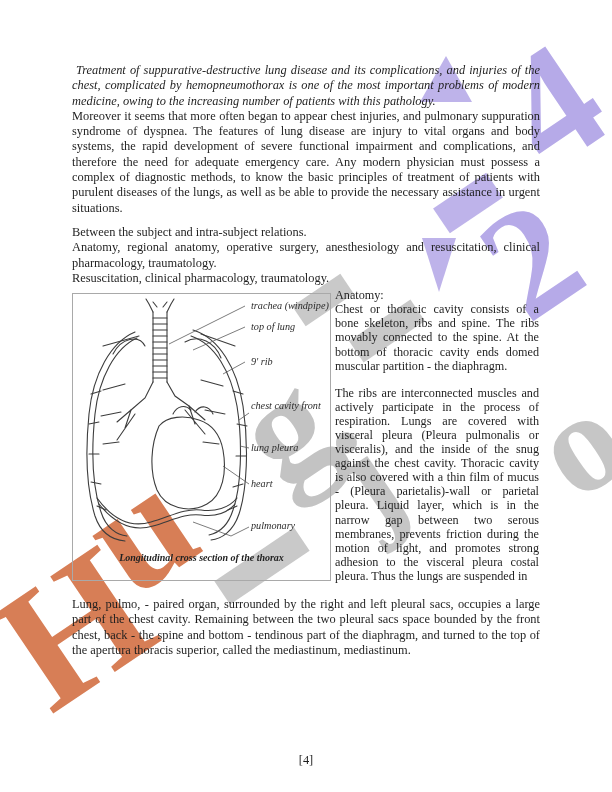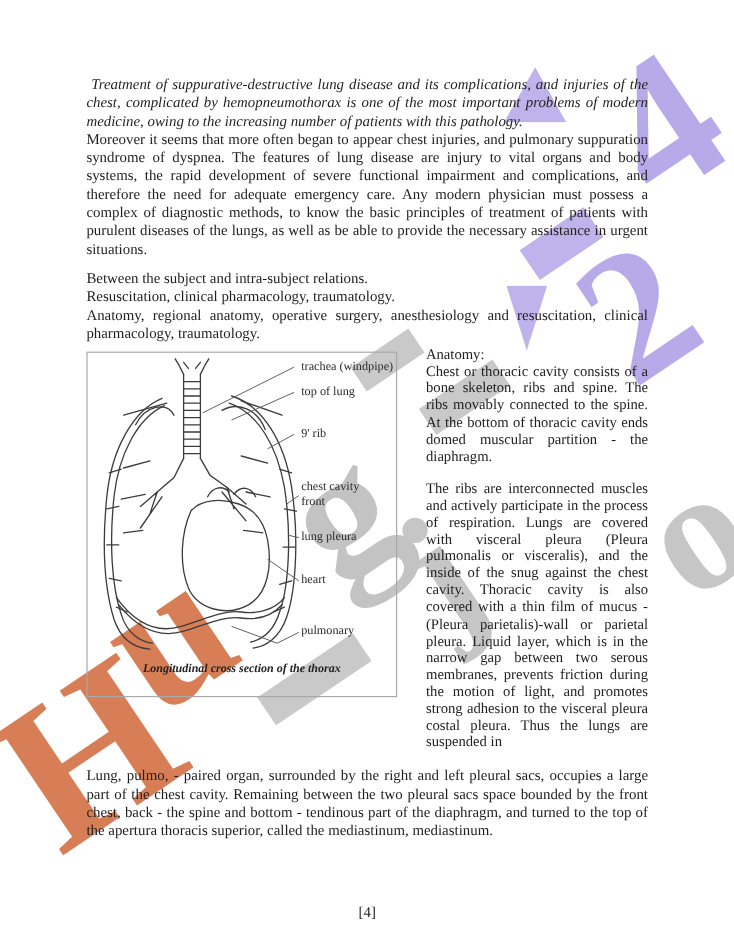--- a/index.html
+++ b/index.html
@@ -29,29 +29,29 @@
   .indent1{text-indent:4px;font-style:italic;}
   .gap-a{height:9px;}
   .gap-b{height:14px;}
   .bold{font-weight:400;}
   .tworow{display:flex;margin-top:2px;}
   .figbox{
     position:relative;width:257px;height:286px;border:1px solid #a9a9a9;
     margin-top:5px;flex:none;background:transparent;
   }
   .figlabel{
-    position:absolute;left:178px;font-size:10.2px;line-height:12.5px;
+    position:absolute;left:178px;font-style:italic;font-size:10.2px;line-height:12.5px;
     color:#2b2b2b;white-space:nowrap;
   }
   .figlabel.wrap{white-space:normal;width:70px;}
   .figcaption{
     position:absolute;left:0;top:258px;width:100%;text-align:center;
     font-weight:700;font-style:italic;font-size:10px;color:#222;
   }
-  .rightcol{margin-left:24px;width:204px;}
+  .rightcol{margin-left:4px;width:204px;}
   .rightcol p{font-size:12.2px;line-height:14.1px;text-align:justify;}
   .rc-gap{height:13px;}
   .pagenum{position:absolute;left:0;top:753px;width:612px;text-align:center;font-size:12.4px;z-index:1;}
   svg.thorax{position:absolute;left:0;top:0;}
 </style>
 </head>
 <body>
 
 <div class="page">
 
@@ -70,22 +70,22 @@
   <div class="wm" id="wm-h">H</div>
 
   <div class="content">
 
     <p class="indent1">Treatment of suppurative-destructive lung disease and its complications, and injuries of the chest, complicated by hemopneumothorax is one of the most important problems of modern medicine, owing to the increasing number of patients with this pathology.</p>
     <p>Moreover it seems that more often began to appear chest injuries, and pulmonary suppuration syndrome of dyspnea. The features of lung disease are injury to vital organs and body systems, the rapid development of severe functional impairment and complications, and therefore the need for adequate emergency care. Any modern physician must possess a complex of diagnostic methods, to know the basic principles of treatment of patients with purulent diseases of the lungs, as well as be able to provide the necessary assistance in urgent situations.</p>
 
     <div class="gap-a"></div>
 
     <p class="bold">Between the subject and intra-subject relations.</p>
+    <p>Anatomy, regional anatomy, operative surgery, anesthesiology and resuscitation, clinical pharmacology, traumatology.</p>
     <p>Resuscitation, clinical pharmacology, traumatology.</p>
-    <p>Anatomy, regional anatomy, operative surgery, anesthesiology and resuscitation, clinical pharmacology, traumatology.</p>
 
     <div class="tworow">
 
       <div class="figbox">
         <svg class="thorax" width="257" height="256" viewBox="0 0 257 256">
           <g fill="none" stroke="#3c3c3c" stroke-width="1.1" stroke-linecap="round">
 
             <path d="M80 18 L76 10 M94 18 L98 10 M76 10 l-3 -5 M98 10 l3 -5 M80 8 l4 5 M94 8 l-4 5"></path>
             <path d="M80 18 V88 M94 18 V88"></path>
             <path d="M80 24 H94 M80 30 H94 M80 36 H94 M80 42 H94 M80 48 H94 M80 54 H94 M80 60 H94 M80 66 H94 M80 72 H94 M80 78 H94 M80 84 H94"></path>

